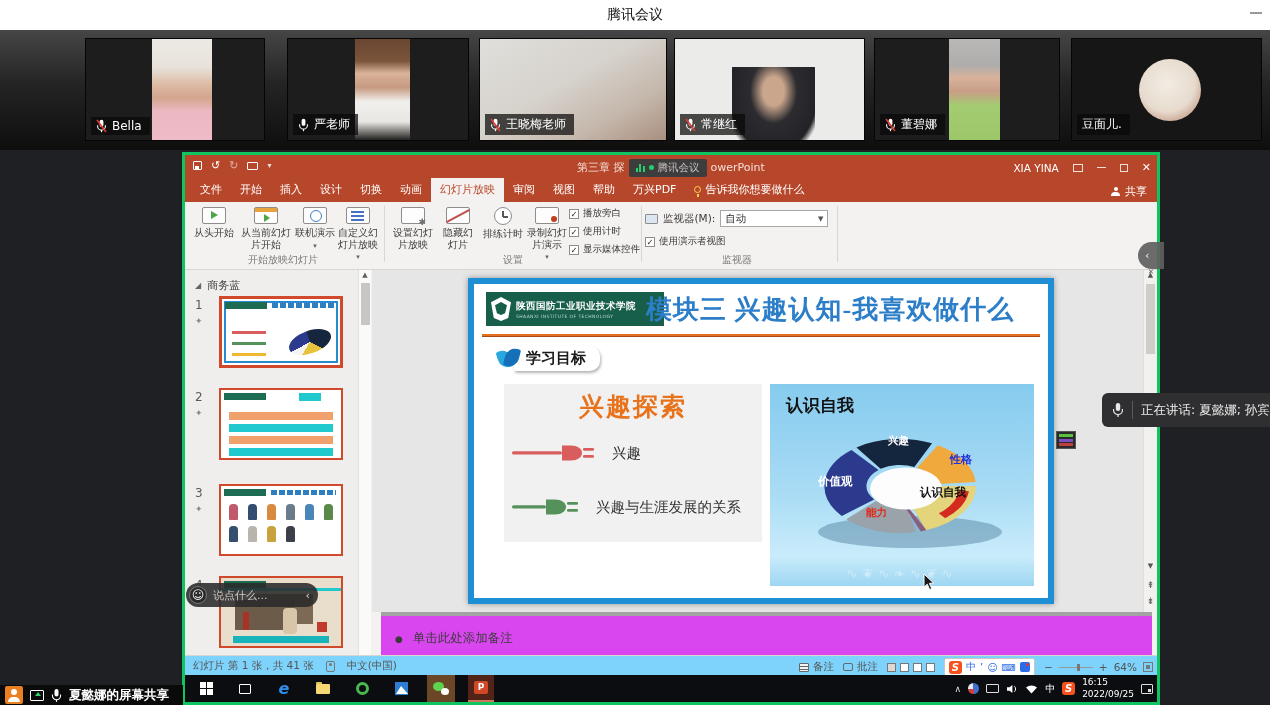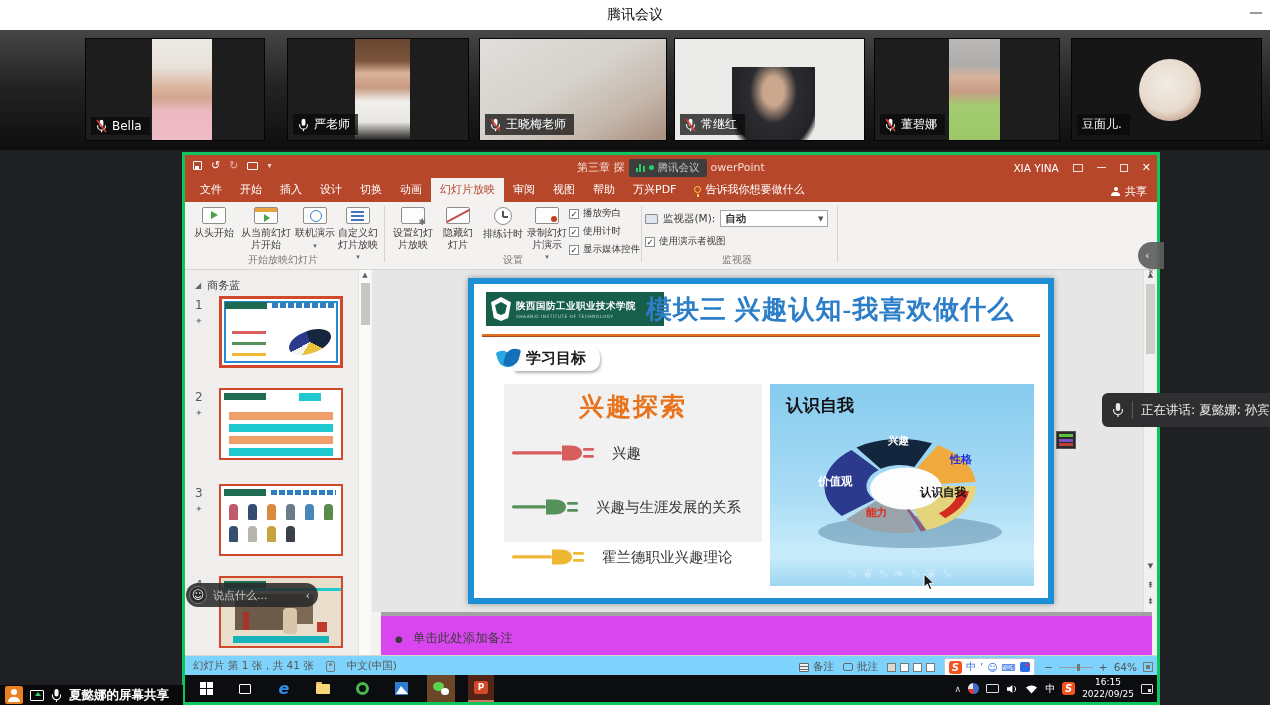--- a/index.html
+++ b/index.html
@@ -88,21 +88,21 @@
   .ricclock::before { content:""; position:absolute; left:8px; top:8px; width:5px; height:1.6px; background:#555; }
   .ric.rec::after { content:""; position:absolute; right:1px; bottom:1px; width:6px; height:6px; border-radius:50%; background:#c43e1c; }
   .dda { font-size:7px; color:#666; }
   .rchecks { position:absolute; left:384px; top:5px; display:flex; flex-direction:column; gap:5px; }
   .rcheck { display:flex; align-items:center; gap:4px; font-size:9.5px; color:#3b3a39; cursor:pointer; white-space:nowrap; }
   .cb { width:10px; height:10px; border:1px solid #8f8d8b; background:#fff; font-size:8.5px; line-height:9px; text-align:center; color:#333; }
   .cb::before { content:"✓"; }
   .mon-row { position:absolute; left:460px; top:8px; display:flex; align-items:center; gap:5px; font-size:10.5px; }
   .monic { width:13px; height:10px; border:1.4px solid #8f8d8b; background:#dce6f1; border-radius:1px; }
   .msel { width:108px; height:17px; background:#fff; border:1px solid #a6a6a6; display:flex; align-items:center; justify-content:space-between; padding:0 4px; font-size:10.5px; color:#333; cursor:pointer; }
-  .msel b { font-weight:bold; }
+  .msel b { font-weight:normal; }
   .msel .ar { font-size:7px; color:#555; }
   .mon-check { position:absolute; left:460px; top:33px; }
 
   
   .panel { position:absolute; left:0; top:115px; width:186px; height:385px; background:#f0eeec; border-right:1px solid #dedcd8; }
   .sec-head { position:absolute; left:10px; top:8px; font-size:11px; color:#444; display:flex; gap:6px; align-items:center; }
   .sec-head i { font-size:8px; color:#666; font-style:normal; }
   .sl-num { position:absolute; left:10px; font-size:12px; color:#5a5a5a; }
   .sl-star { position:absolute; left:10px; font-size:9px; color:#8a8a8a; }
   .sl-star::before { content:"✦"; }
@@ -214,21 +214,21 @@
   .wechat::before { content:""; position:absolute; left:0; top:0; width:11px; height:9px; background:#5ed34f; border-radius:50%; }
   .wechat::after { content:""; position:absolute; right:0; bottom:0; width:8px; height:7px; background:#fff; border-radius:50%; }
   .ppt-tile { background:rgba(150,60,30,.5); border-bottom:2px solid #d0765a; }
   .pptico { width:14px; height:13px; background:#d24726; border-radius:2px; color:#fff; font-size:9px; font-weight:bold; text-align:center; line-height:13px; }
   .tray { position:absolute; right:4px; top:0; height:27px; display:flex; align-items:center; gap:7px; color:#fff; }
   .chev { font-size:9px; color:#ddd; cursor:pointer; }
   .globe { width:11px; height:11px; border-radius:50%; background:conic-gradient(#3f6fd0 0 50%,#d04040 50% 75%,#e8e8e8 75% 100%); cursor:pointer; }
   .kbd { width:13px; height:9px; border:1.2px solid #ddd; border-radius:1px; cursor:pointer; }
   .trayime { font-size:10px; cursor:pointer; }
   .sgs2 { width:13px; height:13px; border-radius:3px; background:#f5521d; color:#fff; font-weight:bold; font-style:italic; font-size:10px; text-align:center; line-height:13px; cursor:pointer; }
-  .clock { text-align:center; font-size:9px; line-height:1.25; color:#fff; cursor:pointer; }
+  .clock { text-align:left; font-size:9px; line-height:1.25; color:#fff; cursor:pointer; }
   .notifbox { width:12px; height:10px; border:1.2px solid #ddd; border-radius:1px; position:relative; cursor:pointer; }
   .notifbox::after { content:""; position:absolute; right:1px; bottom:1px; width:3px; height:3px; background:#ddd; }
 
   
   .collapse-handle { position:absolute; left:1138px; top:242px; width:26px; height:27px; background:rgba(95,95,95,.92); border-radius:14px 0 0 14px; color:#eee; font-size:11px; display:flex; align-items:center; padding-left:7px; cursor:pointer; z-index:8; }
   .collapse-handle::after { content:"✕"; position:absolute; left:10px; top:26px; font-size:7px; color:#555; }
   .speak-pill { position:absolute; left:1102px; top:393px; width:168px; height:34px; background:#2f2f31; border-radius:6px 0 0 6px; display:flex; align-items:center; gap:8px; padding-left:10px; overflow:hidden; z-index:9; }
   .speak-pill .sep { width:1px; height:18px; background:#5a5a5a; }
   .speak-pill .txt { color:#ececec; font-size:12.5px; white-space:nowrap; }
   .chat-pill { position:absolute; left:186px; top:583px; width:132px; height:24px; background:rgba(42,42,42,.88); border-radius:12px; display:flex; align-items:center; gap:6px; padding:0 8px 0 3px; z-index:9; cursor:text; }
@@ -562,29 +562,20 @@
           </div>
           <div class="litem li2">
             <svg class="plug" width="74" height="22" viewBox="0 0 74 22" style="color:#55925b">
                 <rect x="0" y="9.2" width="34" height="3.4" rx="1.7" fill="currentColor"></rect>
                 <path d="M34 3.5h9c6.5 0 11 3.4 11 7.5s-4.5 7.5-11 7.5h-9z" fill="currentColor"></path>
                 <rect x="55" y="6" width="11" height="2.8" rx="1.2" fill="currentColor"></rect>
                 <rect x="55" y="13" width="11" height="2.8" rx="1.2" fill="currentColor"></rect>
               </svg>
             <span>兴趣与生涯发展的关系</span>
           </div>
-          <div class="litem li3">
-            <svg class="plug" width="80" height="22" viewBox="0 0 80 22" style="color:#efb732">
-                <rect x="0" y="9.2" width="40" height="3.4" rx="1.7" fill="currentColor"></rect>
-                <path d="M40 3.5h9c6.5 0 11 3.4 11 7.5s-4.5 7.5-11 7.5h-9z" fill="currentColor"></path>
-                <rect x="61" y="6" width="11" height="2.8" rx="1.2" fill="currentColor"></rect>
-                <rect x="61" y="13" width="11" height="2.8" rx="1.2" fill="currentColor"></rect>
-              </svg>
-            <span>霍兰德职业兴趣理论</span>
-          </div>
         </div>
         <div class="rpanel">
           <div class="rtitle">认识自我</div>
           <svg width="252" height="160" viewBox="0 0 252 160" style="position:absolute;left:4px;top:22px">
             <ellipse cx="136" cy="126" rx="92" ry="16" fill="#3f6f8f" opacity="0.4"></ellipse>
             <g transform="translate(126,80) scale(1,0.62)">
               <path d="M -42 35 A 55 55 0 0 1 -35 -42" fill="none" stroke="#2b3a8c" stroke-width="42"></path>
               <path d="M -31.5 -45 A 55 55 0 0 1 23.2 -49.8" fill="none" stroke="#14263e" stroke-width="42"></path>
               <path d="M 27.5 -47.6 A 55 55 0 0 1 54.8 -4.8" fill="none" stroke="#f0a93c" stroke-width="42"></path>
               <path d="M 55 0 A 55 55 0 0 1 18.8 51.7" fill="none" stroke="#e4d47b" stroke-width="42"></path>

